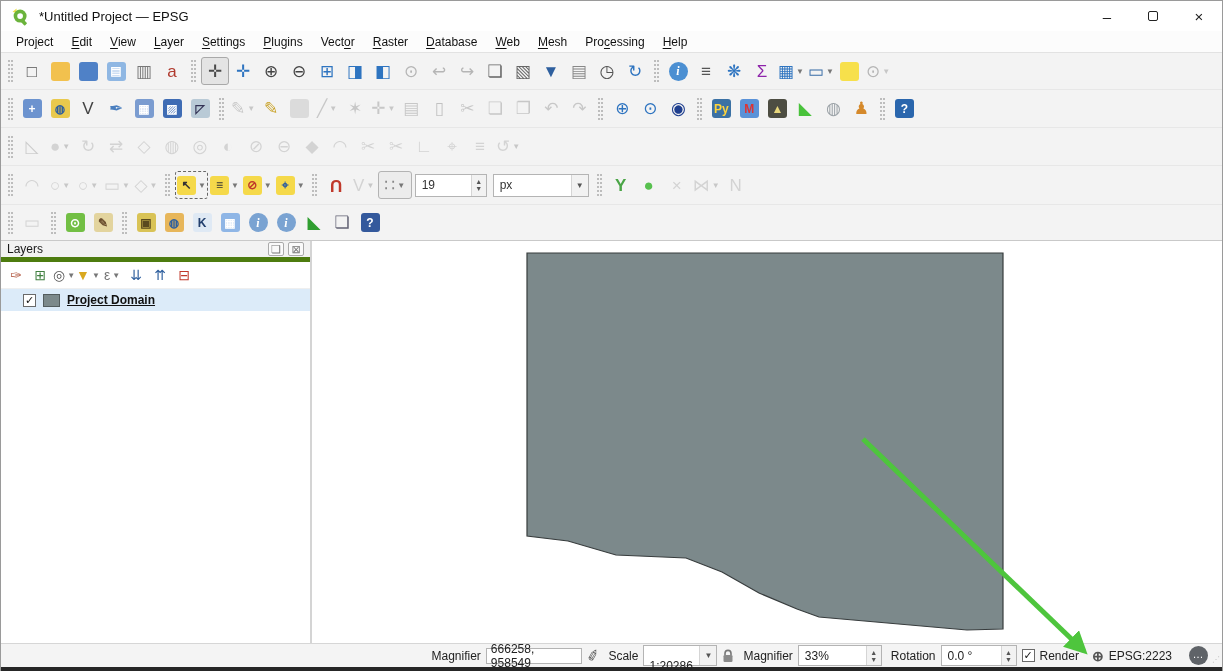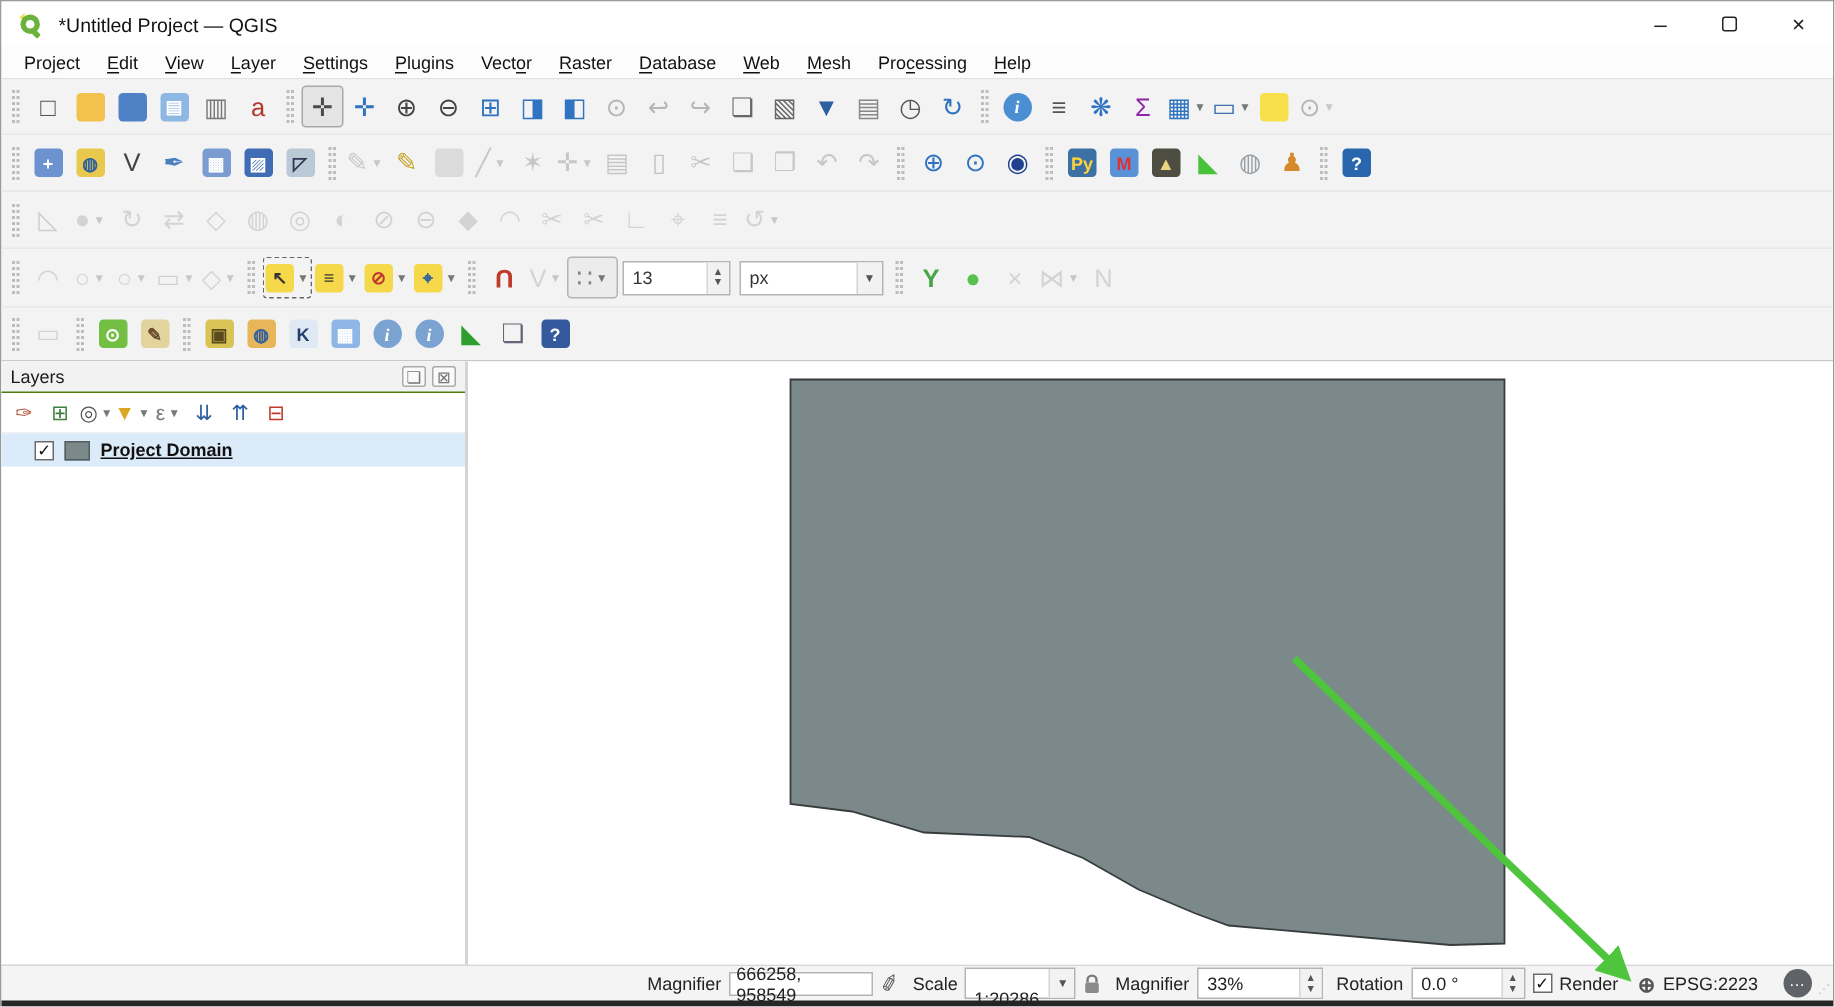--- a/index.html
+++ b/index.html
@@ -37,21 +37,21 @@
   .dd{font-size:8px;color:#777;margin-left:2px;}
   .spinbox,.combo{height:23px;background:#fff;border:1px solid #b4b4b4;display:flex;align-items:center;margin:0 3px;color:#333;}
   .spinbox{width:72px;}
   .combo{width:96px;}
   .spin-val{flex:1;padding-left:6px;}
   .spin-btns{width:15px;display:flex;flex-direction:column;align-items:center;justify-content:center;font-size:7px;color:#555;border-left:1px solid #d5d5d5;height:100%;background:#f2f2f2;}
   .combo-btn{width:17px;height:100%;display:flex;align-items:center;justify-content:center;font-size:8px;color:#555;border-left:1px solid #d5d5d5;background:#f2f2f2;}
   
   .dock{flex:1;display:flex;min-height:0;background:#eef0f1;}
   .layers-panel{width:311px;background:#fff;border-right:2px solid #d4d4d4;display:flex;flex-direction:column;}
-  .panel-title{height:21px;background:#f2f2f2;display:flex;align-items:center;padding:0 6px;border-bottom:1px solid #4d7c0f;}
+  .panel-title{height:21px;background:#f2f2f2;display:flex;align-items:center;padding:0 6px;border-bottom:5px solid #4d7c0f;}
   .panel-title .pt-spacer{flex:1;}
   .pbtn{width:16px;height:14px;display:flex;align-items:center;justify-content:center;color:#777;font-size:11px;margin-left:4px;border:1px solid #aaa;border-radius:2px;background:#fafafa;}
   .panel-tools{height:27px;display:flex;align-items:center;padding:0 3px;border-bottom:1px solid #efefef;}
   .ptool{height:24px;min-width:24px;display:flex;align-items:center;justify-content:center;border-radius:3px;}
   .ptool .gl{font-size:14px;line-height:1;}
   .layer-list{flex:1;}
   .layer-row{height:22px;display:flex;align-items:center;gap:7px;padding-left:22px;}
   .layer-row.selected{background:#dcebf9;}
   .cb{width:13px;height:13px;border:1px solid #6a6a6a;background:#fff;display:flex;align-items:center;justify-content:center;font-size:11px;color:#111;flex:0 0 auto;}
   .swatch{width:17px;height:13px;border:1px solid #535c5e;flex:0 0 auto;}
@@ -82,21 +82,21 @@
 
 <div class="window">
 
   <div class="titlebar">
     <svg class="logo" viewBox="0 0 24 24">
       <polygon points="2,6 7,2 7,8" fill="#f0e14a"></polygon>
       <circle cx="11.5" cy="11.5" r="8.2" fill="#6bb33c"></circle>
       <circle cx="11.5" cy="11.5" r="3.6" fill="#ffffff"></circle>
       <rect x="14.5" y="14.5" width="8.5" height="4.6" rx="1" fill="#6bb33c" transform="rotate(45 14.5 14.5)"></rect>
     </svg>
-    <span class="title">*Untitled Project — QGIS</span>
+    <span class="title">*Untitled Project — EPSG</span>
     <span class="spacer"></span>
     <span class="wctl">–</span>
     <span class="wctl">
         <span class="maxbox"></span>
       </span>
     <span class="wctl">×</span>
   </div>
 
   <div class="menubar">
       <span class="menu-item">Pro<u>j</u>ect</span>
@@ -418,21 +418,21 @@
           <span class="tbtn disabled">
             <span class="gl" style="color: rgb(153, 153, 153);">V</span>
             <span class="dd">▼</span>
           </span>
           <span class="tbtn framed">
             <span class="gl" style="color: rgb(136, 136, 136);">∷</span>
             <span class="dd">▼</span>
           </span>
         </span>
       <span class="spinbox">
-        <span class="spin-val">13</span>
+        <span class="spin-val">19</span>
         <span class="spin-btns">
             <span>▲</span>
             <span>▼</span>
           </span>
       </span>
       <span class="combo">
         <span class="spin-val">px</span>
         <span class="combo-btn">▼</span>
       </span>
       <span class="iconset">

